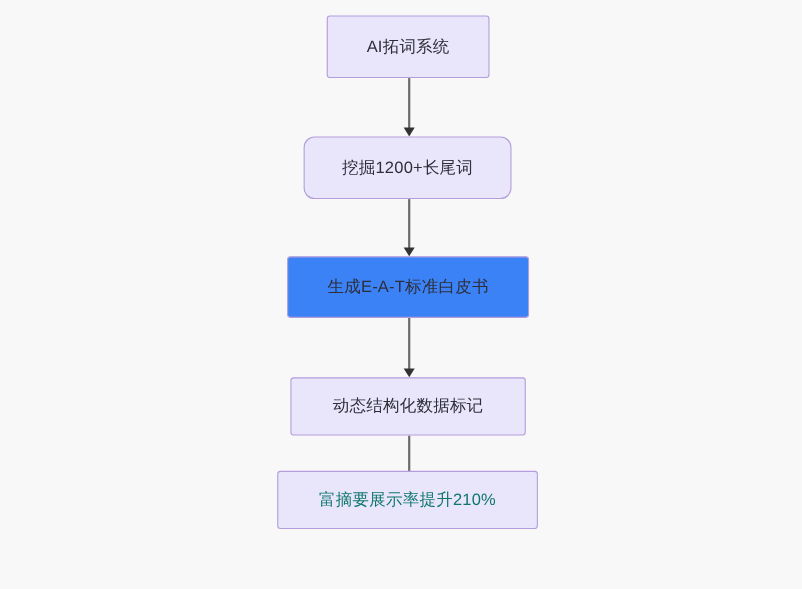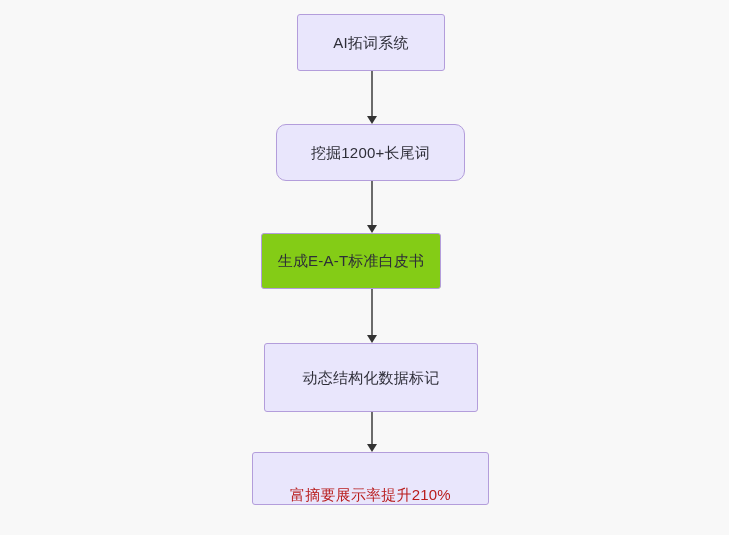--- a/index.html
+++ b/index.html
@@ -82,23 +82,23 @@
     <div class="edge-line" style="height: 49px; background: rgb(107, 107, 107);"></div>
     <div class="edge-head" style="top: 48px; border-top-color: rgb(51, 51, 51);"></div>
   </div>
 
   <div class="flow-node" id="node-1" style="left: 297px; top: 14px; width: 148px; height: 57px; background: rgb(233, 230, 252); border-color: rgb(179, 157, 219); color: rgb(46, 46, 56);">
     <span class="node-label">AI拓词系统</span>
   </div>
   <div class="flow-node" id="node-2" style="left: 276px; top: 124px; width: 189px; height: 57px; background: rgb(233, 230, 252); border-color: rgb(179, 157, 219); color: rgb(46, 46, 56); border-radius: 10px;">
     <span class="node-label">挖掘1200+长尾词</span>
   </div>
-  <div class="flow-node" id="node-3" style="left: 261px; top: 233px; width: 180px; height: 56px; background: #84cc16; border-color: rgb(179, 157, 219); color: rgb(46, 46, 56);">
+  <div class="flow-node" id="node-3" style="left: 261px; top: 233px; width: 220px; height: 56px; background: #3b82f6; border-color: rgb(179, 157, 219); color: rgb(46, 46, 56);">
     <span class="node-label">生成E-A-T标准白皮书</span>
   </div>
-  <div class="flow-node" id="node-4" style="left: 264px; top: 343px; width: 214px; height: 69px; background: rgb(233, 230, 252); border-color: rgb(179, 157, 219); color: rgb(46, 46, 56);">
+  <div class="flow-node" id="node-4" style="left: 264px; top: 343px; width: 214px; height: 53px; background: rgb(233, 230, 252); border-color: rgb(179, 157, 219); color: rgb(46, 46, 56);">
     <span class="node-label">动态结构化数据标记</span>
   </div>
-  <div class="flow-node" id="node-5" style="left: 252px; top: 452px; width: 237px; height: 53px; background: rgb(233, 230, 252); border-color: rgb(179, 157, 219); color: #b91c1c; align-items: flex-end;">
+  <div class="flow-node" id="node-5" style="left: 252px; top: 428px; width: 237px; height: 53px; background: rgb(233, 230, 252); border-color: rgb(179, 157, 219); color: #0f766e;">
     <span class="node-label">富摘要展示率提升210%</span>
   </div>
 
 </div>
 
 </body></html>

